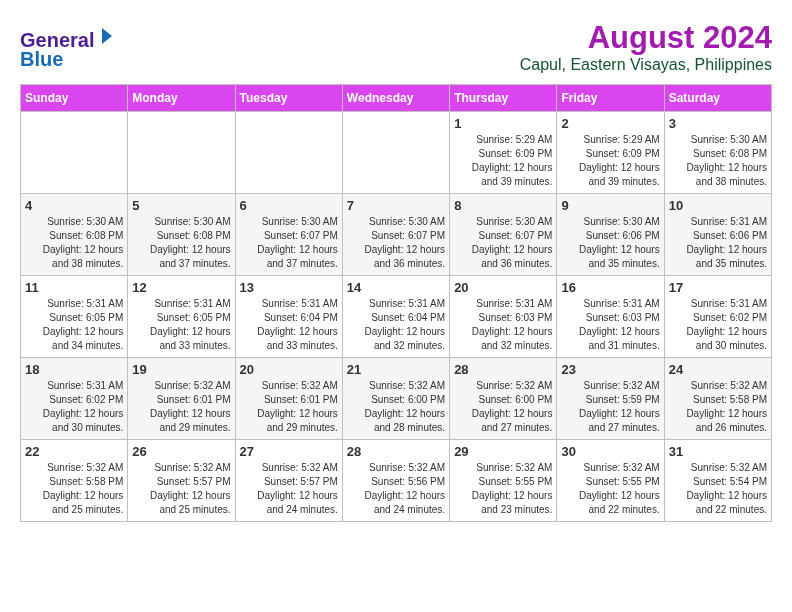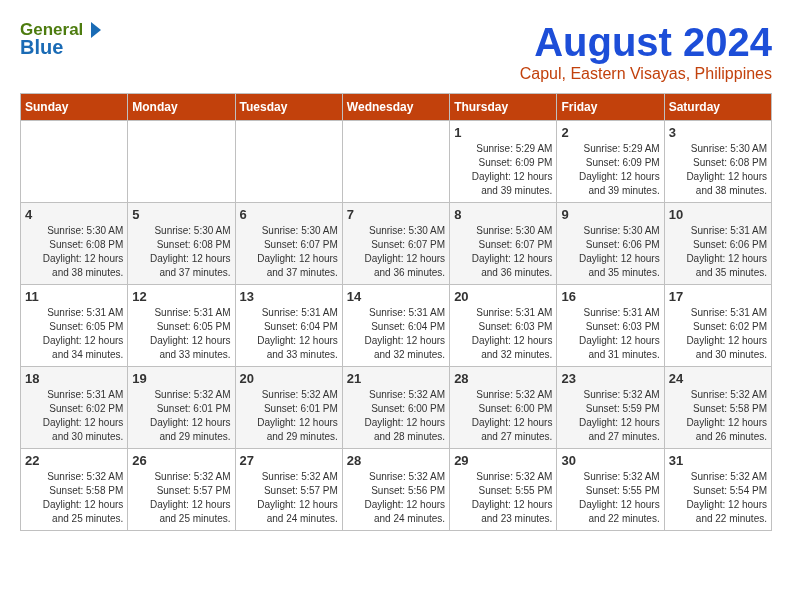--- a/index.html
+++ b/index.html
@@ -18,41 +18,41 @@
     }
     .logo {
       display: flex;
       flex-direction: column;
       align-items: flex-start;
     }
     .logo-row {
       display: flex;
       align-items: center;
     }
-    .logo-general { font-size: 17px; font-weight: bold; color: #4d7c0f; }
+    .logo-general { font-size: 20px; font-weight: bold; color: #4c1d95; margin-top: 9px; }
     .logo-blue-text { font-size: 20px; font-weight: bold; color: #1a6bb5; }
     .title-area {
       text-align: right;
     }
     .main-title {
-      font-size: 40px;
+      font-size: 31px;
       font-weight: bold;
-      color: #1d4ed8;
+      color: #a21caf;
     }
     .subtitle {
       font-size: 16px;
-      color: #c2410c;
+      color: #14532d;
     }
     table {
       width: 100%;
       border-collapse: collapse;
       font-size: 11px;
     }
     thead th {
-      background: #c2410c;
+      background: #d946ef;
       color: #fff;
       padding: 6px 4px;
       text-align: left;
       font-size: 12px;
       border: 1px solid #c0c0c0;
     }
     tbody td {
       border: 1px solid #c0c0c0;
       vertical-align: top;
       padding: 4px;

